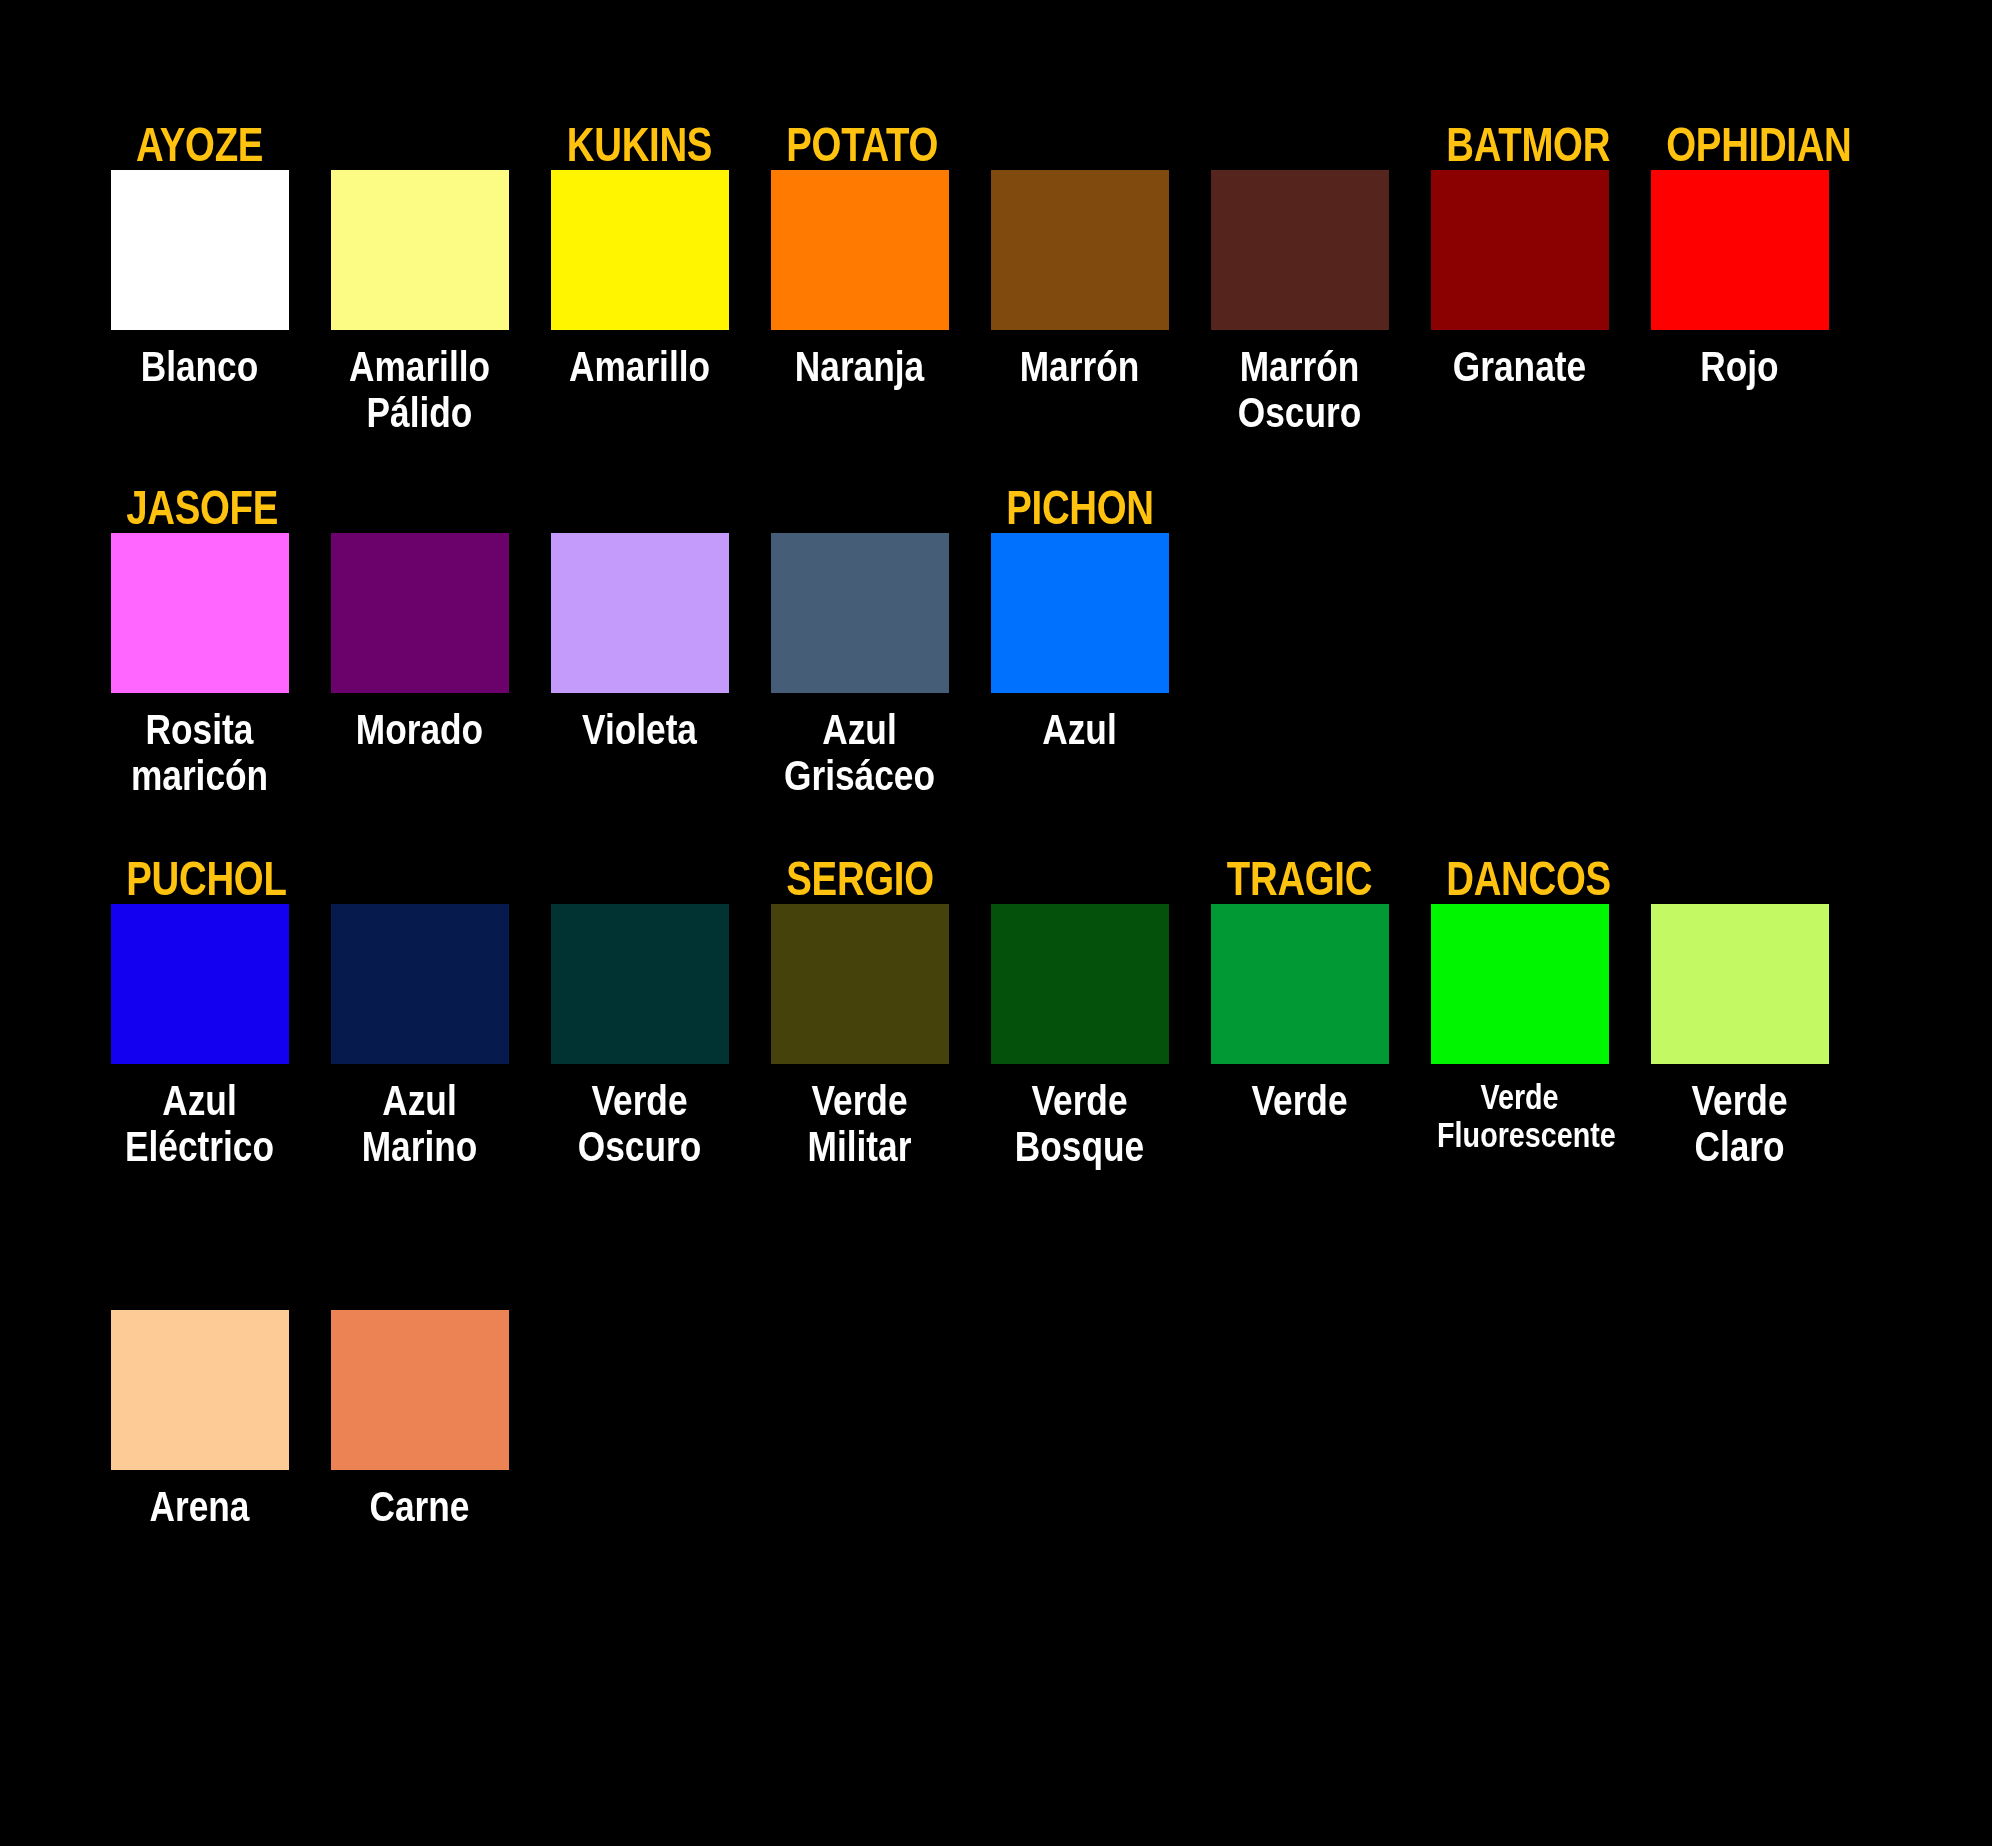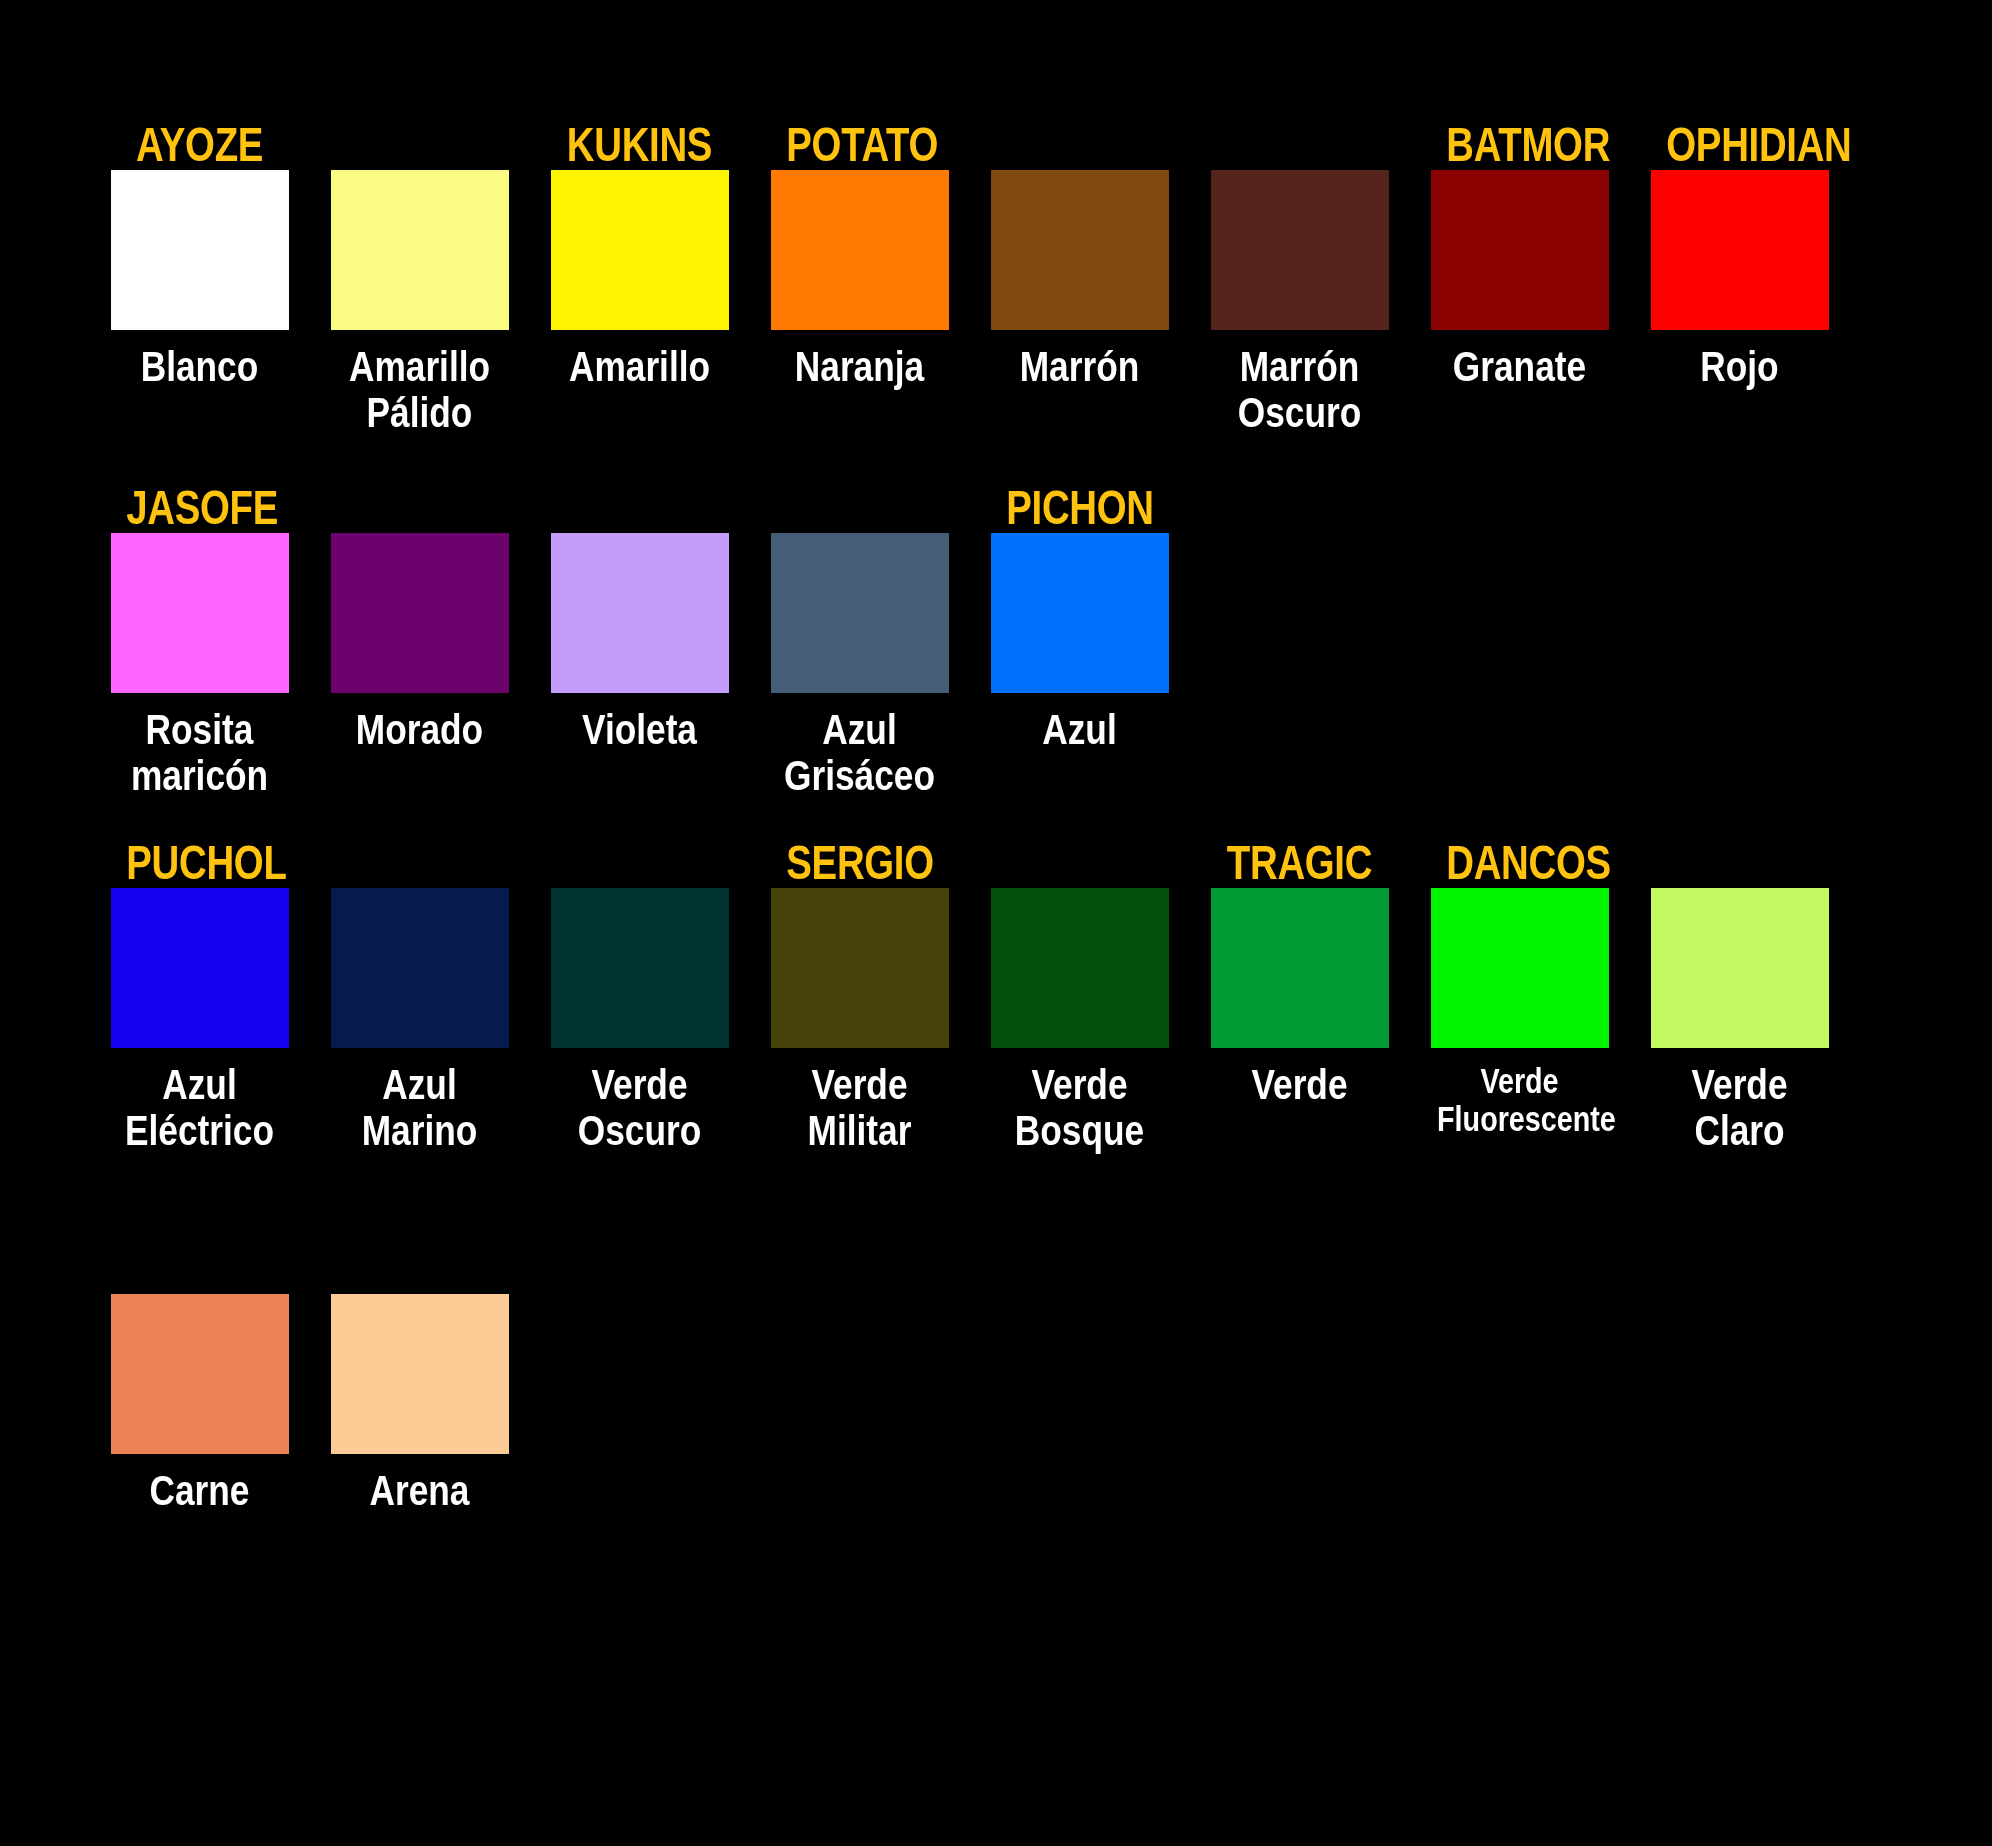--- a/index.html
+++ b/index.html
@@ -25,21 +25,21 @@
   }
 
   .palette-row {
     display: flex;
     flex-direction: row;
     align-items: flex-start;
     margin: 0 0 0 108px;
   }
 
   .row-gap-1 { margin-bottom: 47px; }
-  .row-gap-2 { margin-bottom: 40px; }
+  .row-gap-2 { margin-bottom: 56px; }
   .row-gap-3 { margin-bottom: 90px; }
 
   .swatch-cell {
     width: 183px;
     margin-right: 37px;
     display: flex;
     flex-direction: column;
     align-items: center;
   }
 
@@ -211,23 +211,23 @@
       <div class="swatch-cell">
         <div class="nickname empty"></div>
         <div class="chip" style="background: rgb(195, 250, 99);"></div>
         <div class="color-name">Verde
 Claro</div>
       </div>
     </div>
     <div class="palette-row last-row">
       <div class="swatch-cell">
         <div class="nickname empty"></div>
+        <div class="chip" style="background: rgb(252, 203, 150);"></div>
+        <div class="color-name">Arena</div>
+      </div>
+      <div class="swatch-cell">
+        <div class="nickname empty"></div>
         <div class="chip" style="background: rgb(235, 131, 85);"></div>
         <div class="color-name">Carne</div>
       </div>
-      <div class="swatch-cell">
-        <div class="nickname empty"></div>
-        <div class="chip" style="background: rgb(252, 203, 150);"></div>
-        <div class="color-name">Arena</div>
-      </div>
     </div>
   </div>
 
 
 </body></html>

